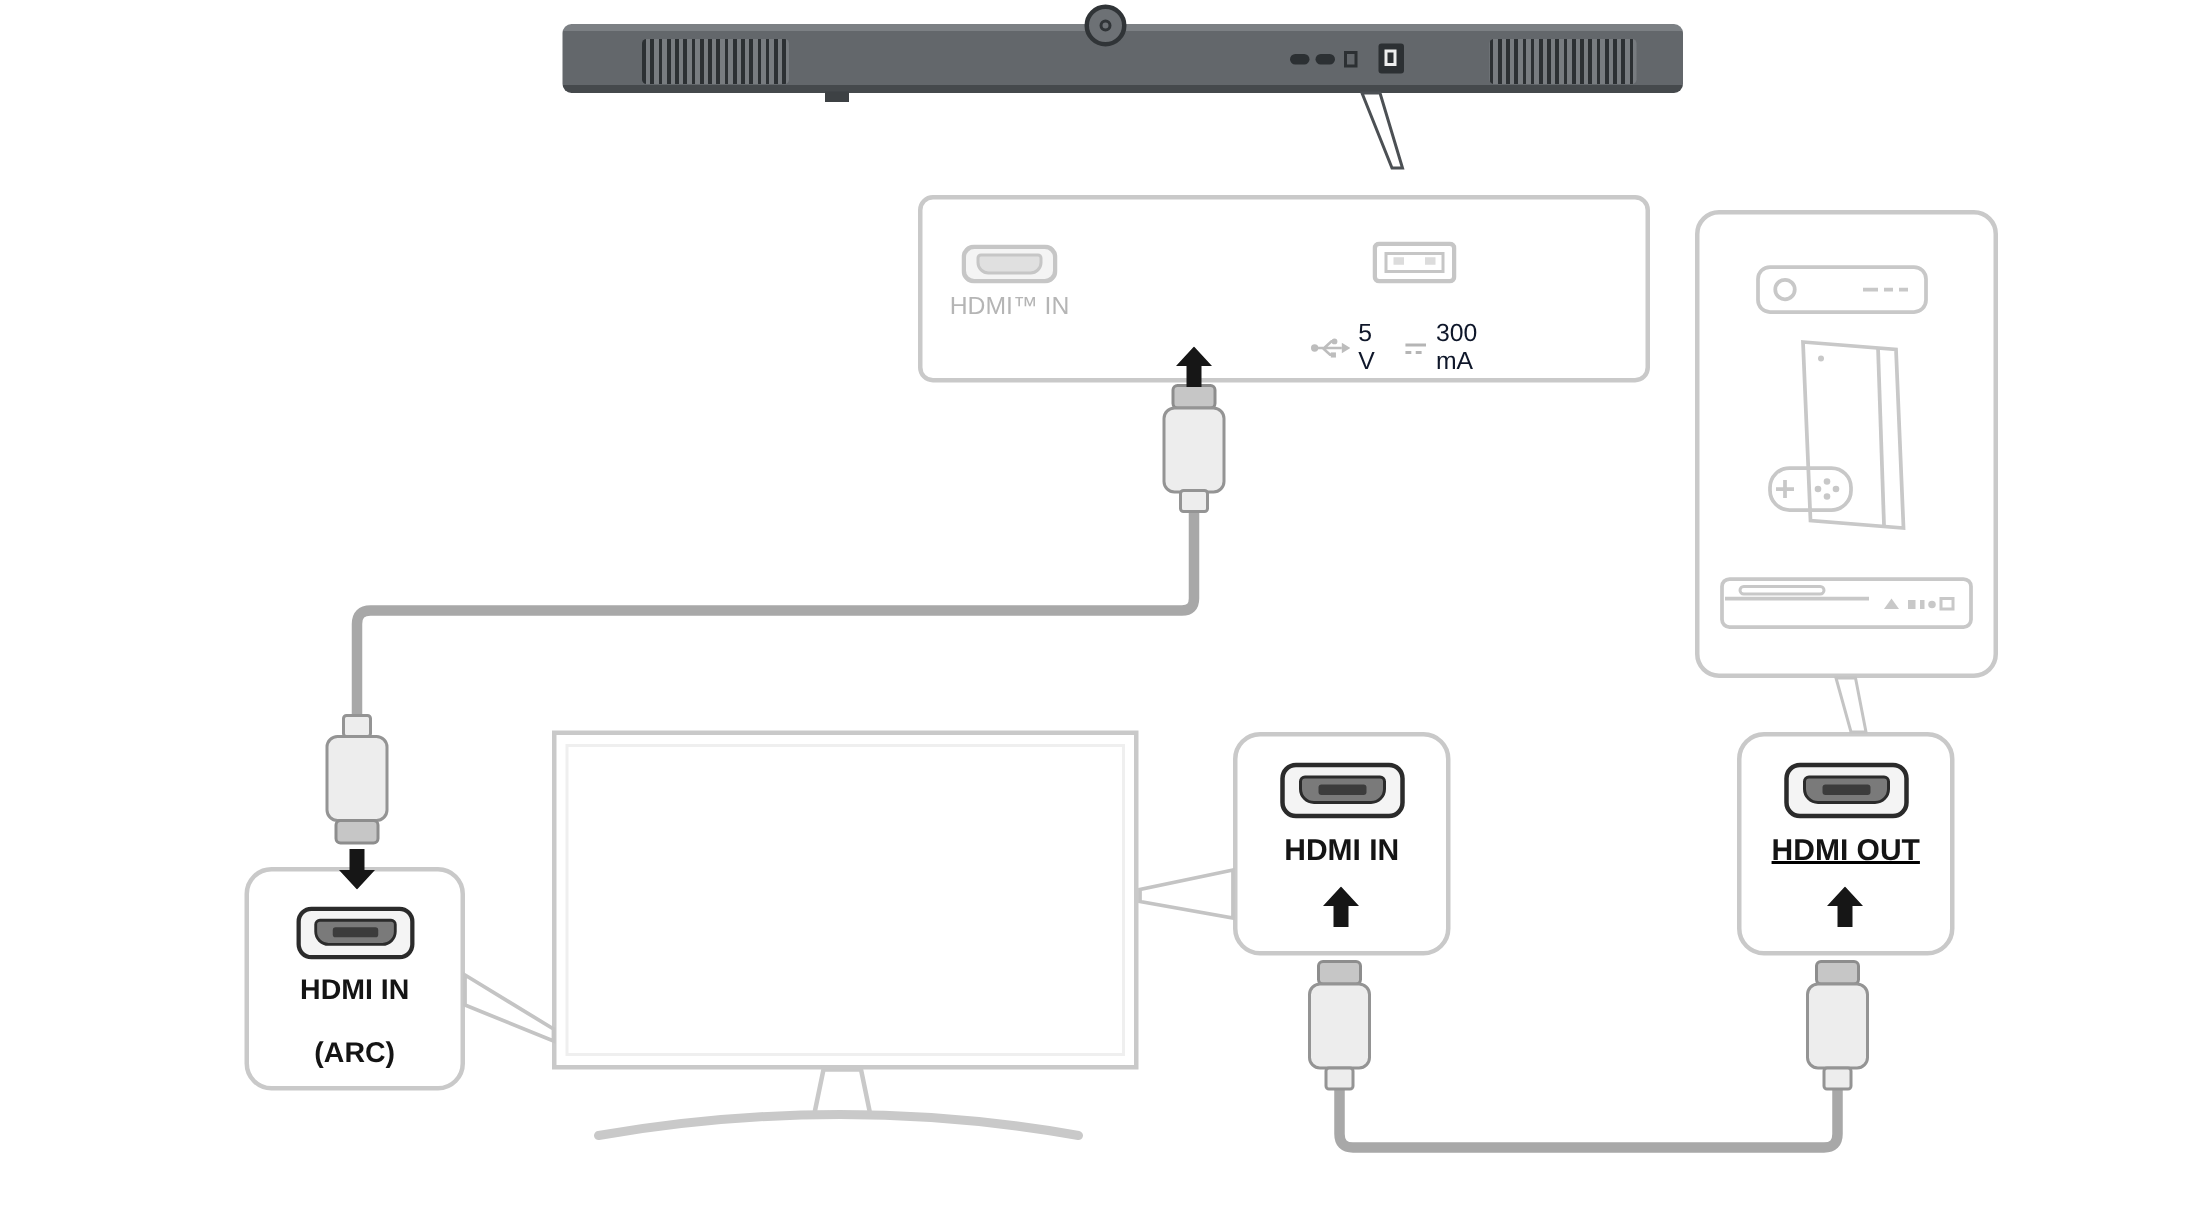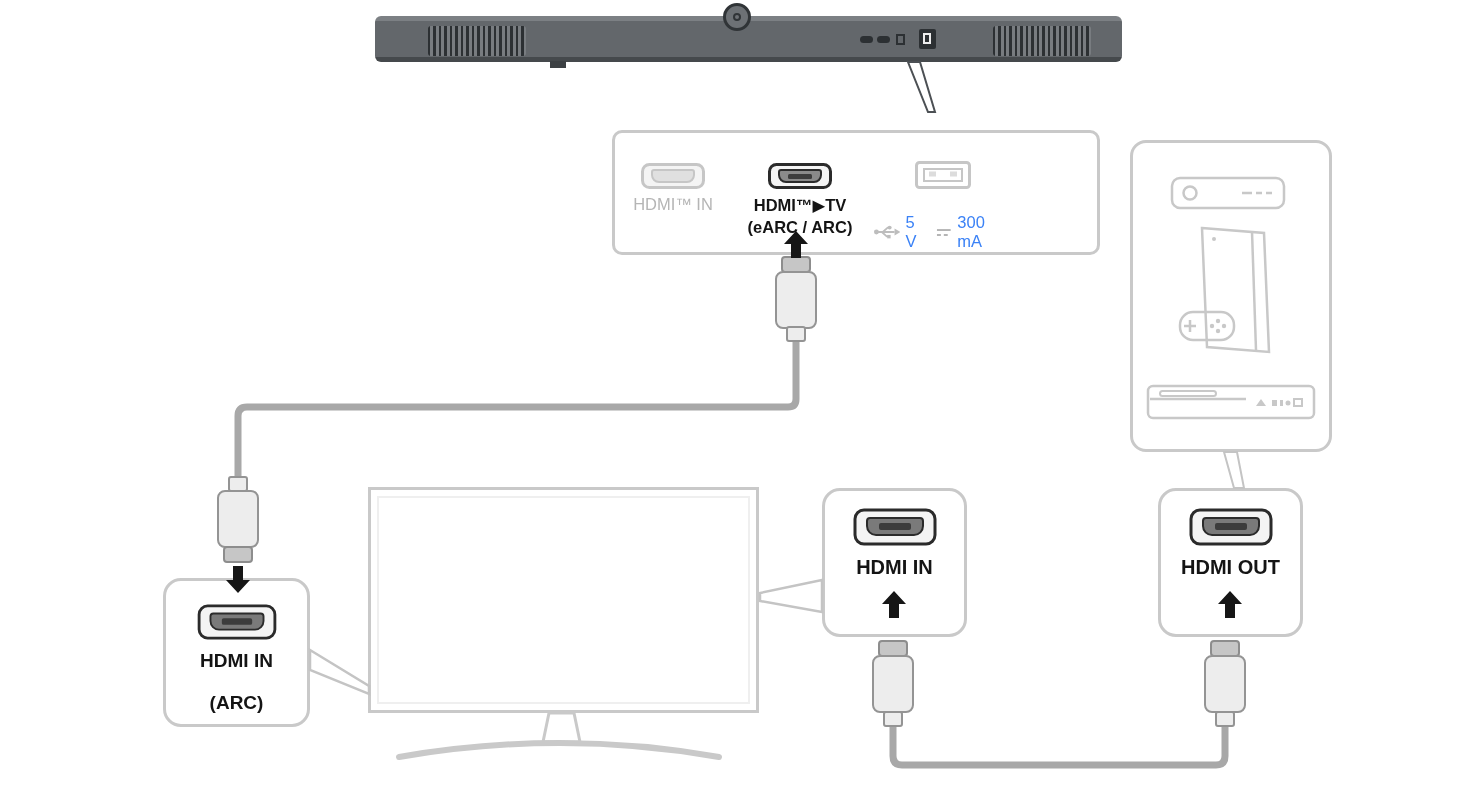--- a/index.html
+++ b/index.html
@@ -32,37 +32,37 @@
 
   
   .box { position:absolute; background:#fff; border:3px solid #c9c9c9; z-index:3;
     display:flex; flex-direction:column; align-items:center; }
   .panel { border-radius:10px;margin-top:18px; }
   .callout { border-radius:18px; }
   #ports-panel { left:612px; top:112px; width:488px; height:125px; display:block; }
   #devices-panel { left:1130px; top:140px; width:202px; height:312px; border-radius:16px; display:block; }
   #box-arc  { left:163px; top:578px; width:147px; height:149px; padding-top:23px; }
   #box-tvin { left:822px; top:488px; width:145px; height:149px; padding-top:17px; }
-  #box-out  { left:1158px; top:488px; width:145px; height:149px; padding-top:17px; }
+  #box-out  { left:1158px; top:488px; width:145px; height:149px; padding-top:17px;text-decoration:underline; }
 
   .label-dark { color:#141414; font-weight:600; text-align:center; line-height:1.25; }
   .label-gray { color:#b5b5b5; font-weight:400; text-align:center; line-height:1.2; }
   .lbl16 { font-size:16.5px; }
   .lbl19 { font-size:19px; margin-top:18px; }
   .lbl20 { font-size:20px; }
   #box-arc .lbl19:first-of-type, #box-tvin .lbl20, #box-out .lbl20 { margin-top:9px; }
 
   
   .pg { position:absolute; display:flex; flex-direction:column; align-items:center; }
   #pg-hdmi-in { left:6px; top:30px; width:104px; }
   #pg-hdmi-tv { left:118px; top:30px; width:134px; }
   #pg-usb     { left:258px; top:28px; width:140px; }
   #pg-optical { left:400px; top:14px; width:84px; }
   .pg .label-gray, .pg .label-dark { margin-top:6px; }
-  .usb-row { display:flex; align-items:center; gap:5px; margin-top:24px; color:#3b82f6; font-size:16.5px; }
+  .usb-row { display:flex; align-items:center; gap:5px; margin-top:24px; color:#0f172a; font-size:16.5px; }
 
   
   .tv { position:absolute; left:368px; top:487px; width:391px; height:226px; z-index:2;
     border:3px solid #c9c9c9; background:#fff; }
   .tv::after { content:""; position:absolute; inset:6px; border:2px solid #efefef; }
 
   
   .plug-tip  { position:absolute; z-index:5; width:30px; height:17px; background:#c6c6c6; border:2.5px solid #8d8d8d; border-radius:4px; }
   .plug-body { position:absolute; z-index:5; width:42px; height:58px; background:#ededed; border:2.5px solid #949494; border-radius:8px; }
   .plug-neck { position:absolute; z-index:5; width:20px; height:16px; background:#ededed; border:2.5px solid #949494; border-radius:3px; }
@@ -100,29 +100,20 @@
   <div class="box panel" id="ports-panel">
 
     <div class="pg" id="pg-hdmi-in">
       <svg class="icon" width="64" height="26" viewBox="0 0 64 26">
         <rect x="1.5" y="1.5" width="61" height="23" rx="7" fill="#f4f4f4" stroke="#c6c6c6" stroke-width="3"></rect>
         <path d="M13 7 h38 a2 2 0 0 1 2 2 v3 a7 7 0 0 1 -7 7 h-28 a7 7 0 0 1 -7 -7 v-3 a2 2 0 0 1 2 -2 z" fill="#e0e0e0" stroke="#c6c6c6" stroke-width="2"></path>
       </svg>
       <div class="label-gray lbl16">HDMI™ IN</div>
     </div>
 
-    <div class="pg" id="pg-hdmi-tv">
-      <svg class="icon" width="64" height="26" viewBox="0 0 64 26">
-        <rect x="1.5" y="1.5" width="61" height="23" rx="7" fill="#f4f4f4" stroke="#2b2b2b" stroke-width="3"></rect>
-        <path d="M13 7 h38 a2 2 0 0 1 2 2 v3 a7 7 0 0 1 -7 7 h-28 a7 7 0 0 1 -7 -7 v-3 a2 2 0 0 1 2 -2 z" fill="#8a8a8a" stroke="#2b2b2b" stroke-width="2"></path>
-        <rect x="20" y="11" width="24" height="5" rx="1.5" fill="#3c3c3c"></rect>
-      </svg>
-      <div class="label-dark lbl16">HDMI™▶TV</div>
-      <div class="label-dark lbl16" style="margin-top:1px;">(eARC / ARC)</div>
-    </div>
 
     <div class="pg" id="pg-usb">
       <svg class="icon" width="56" height="28" viewBox="0 0 56 28">
         <rect x="1.5" y="1.5" width="53" height="25" rx="3" fill="#ffffff" stroke="#c6c6c6" stroke-width="3"></rect>
         <rect x="9" y="8" width="38" height="12" fill="none" stroke="#c6c6c6" stroke-width="2"></rect>
         <rect x="14" y="10.5" width="7" height="5" fill="#dcdcdc"></rect>
         <rect x="35" y="10.5" width="7" height="5" fill="#dcdcdc"></rect>
       </svg>
       <div class="usb-row">
         <svg class="icon" width="28" height="16" viewBox="0 0 28 16">

